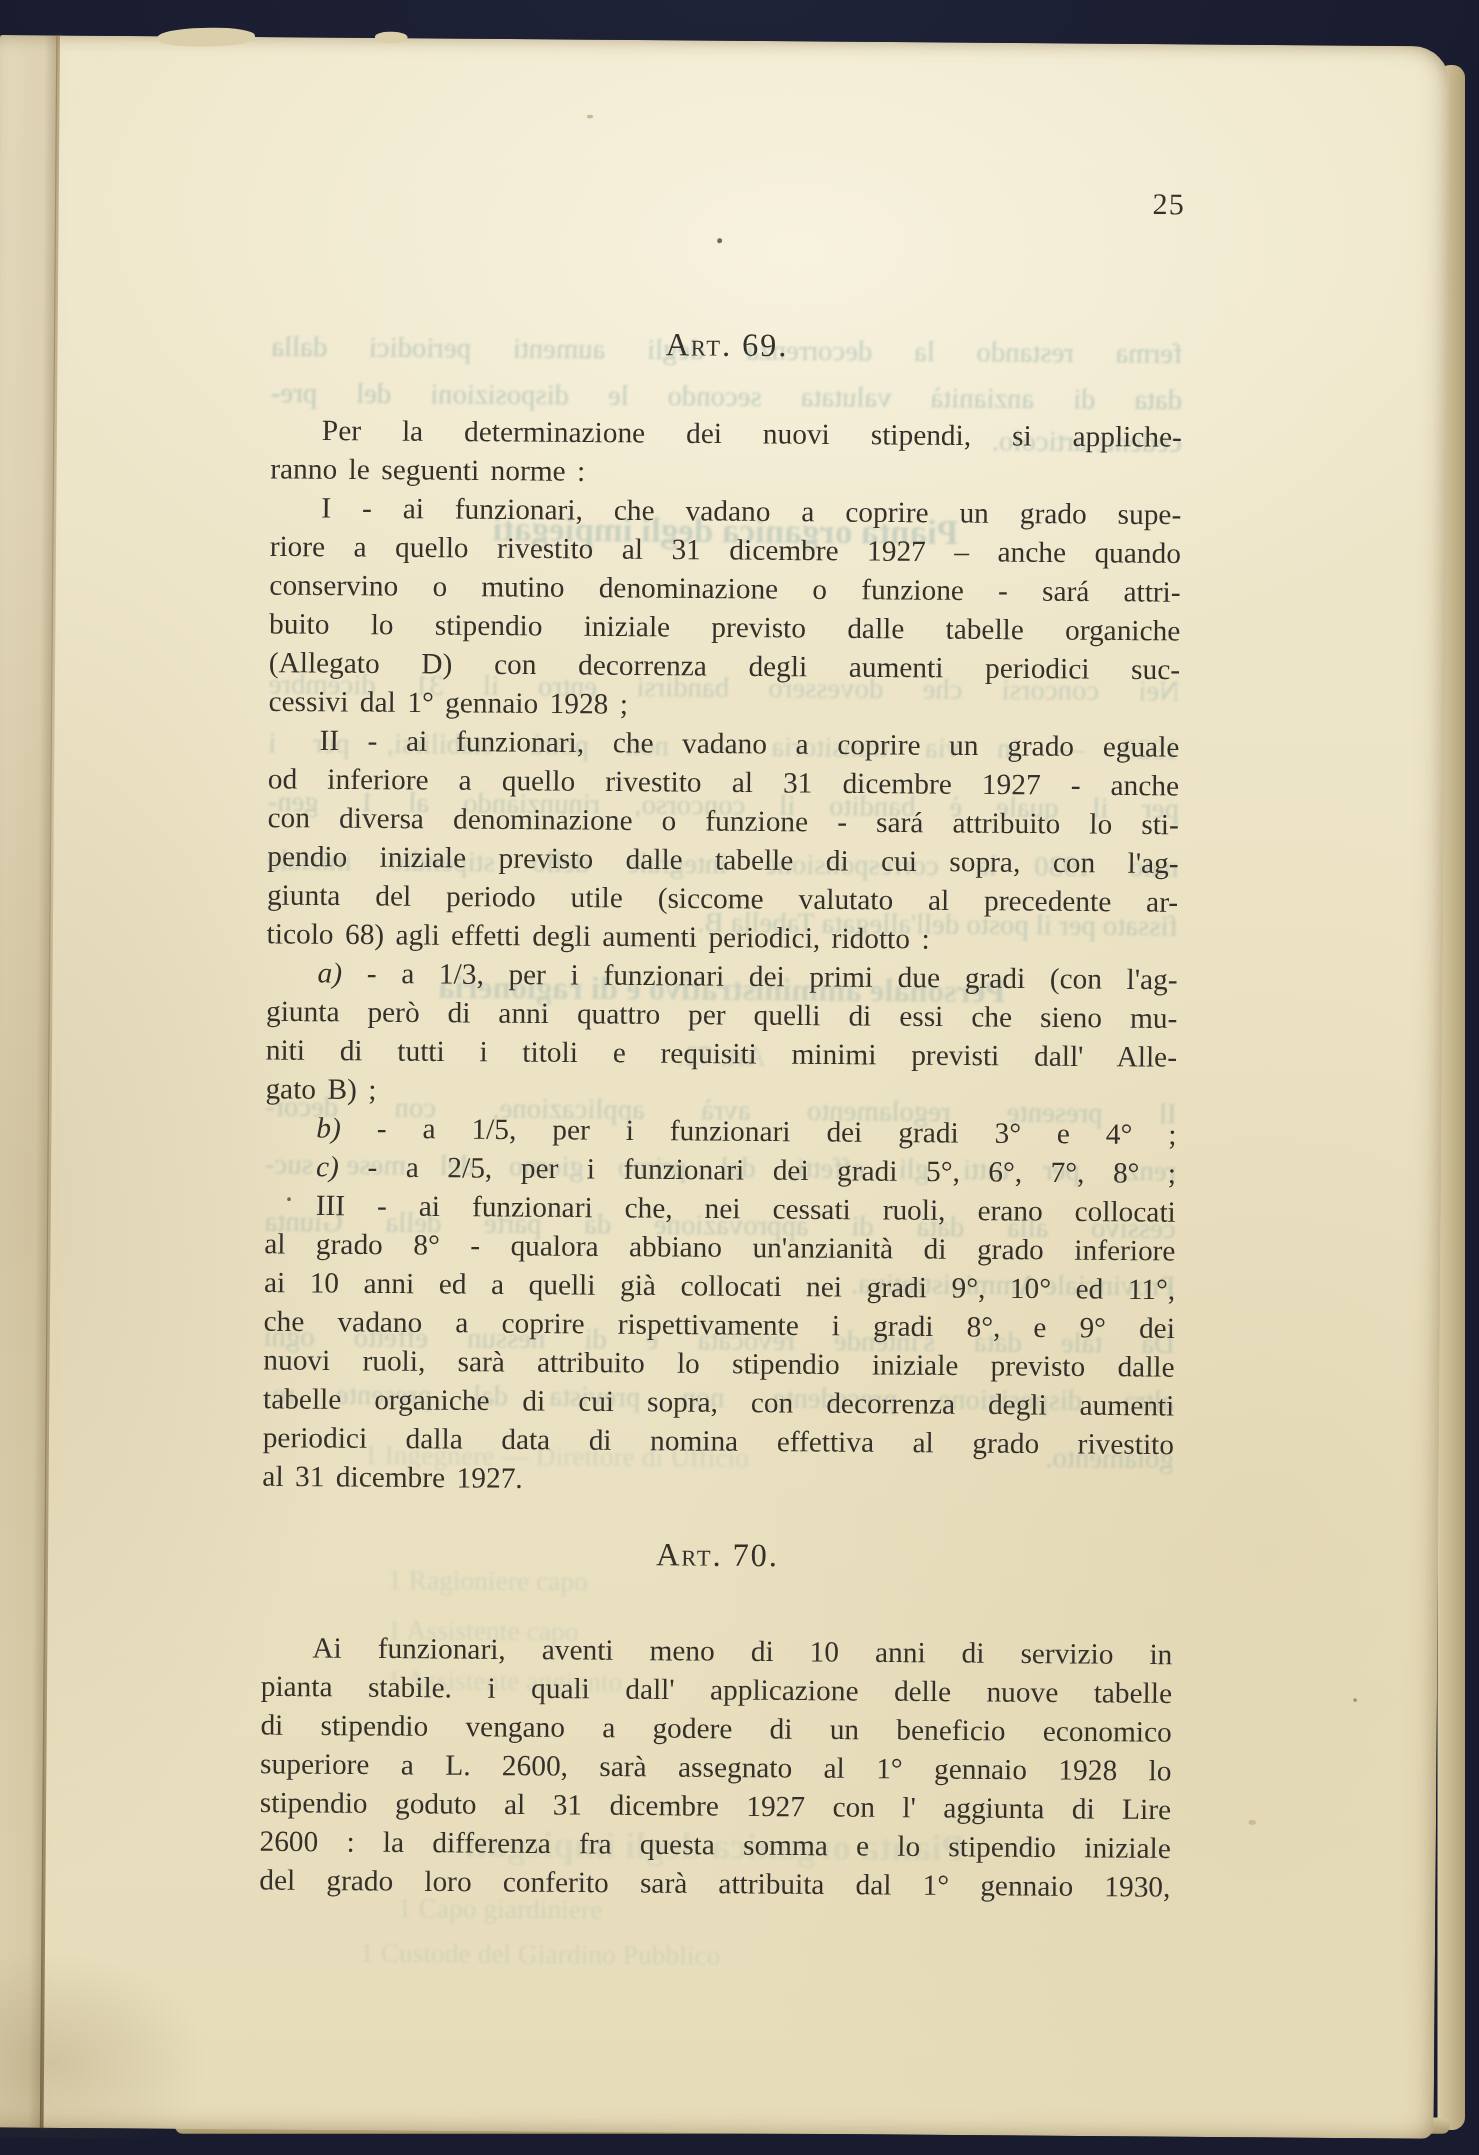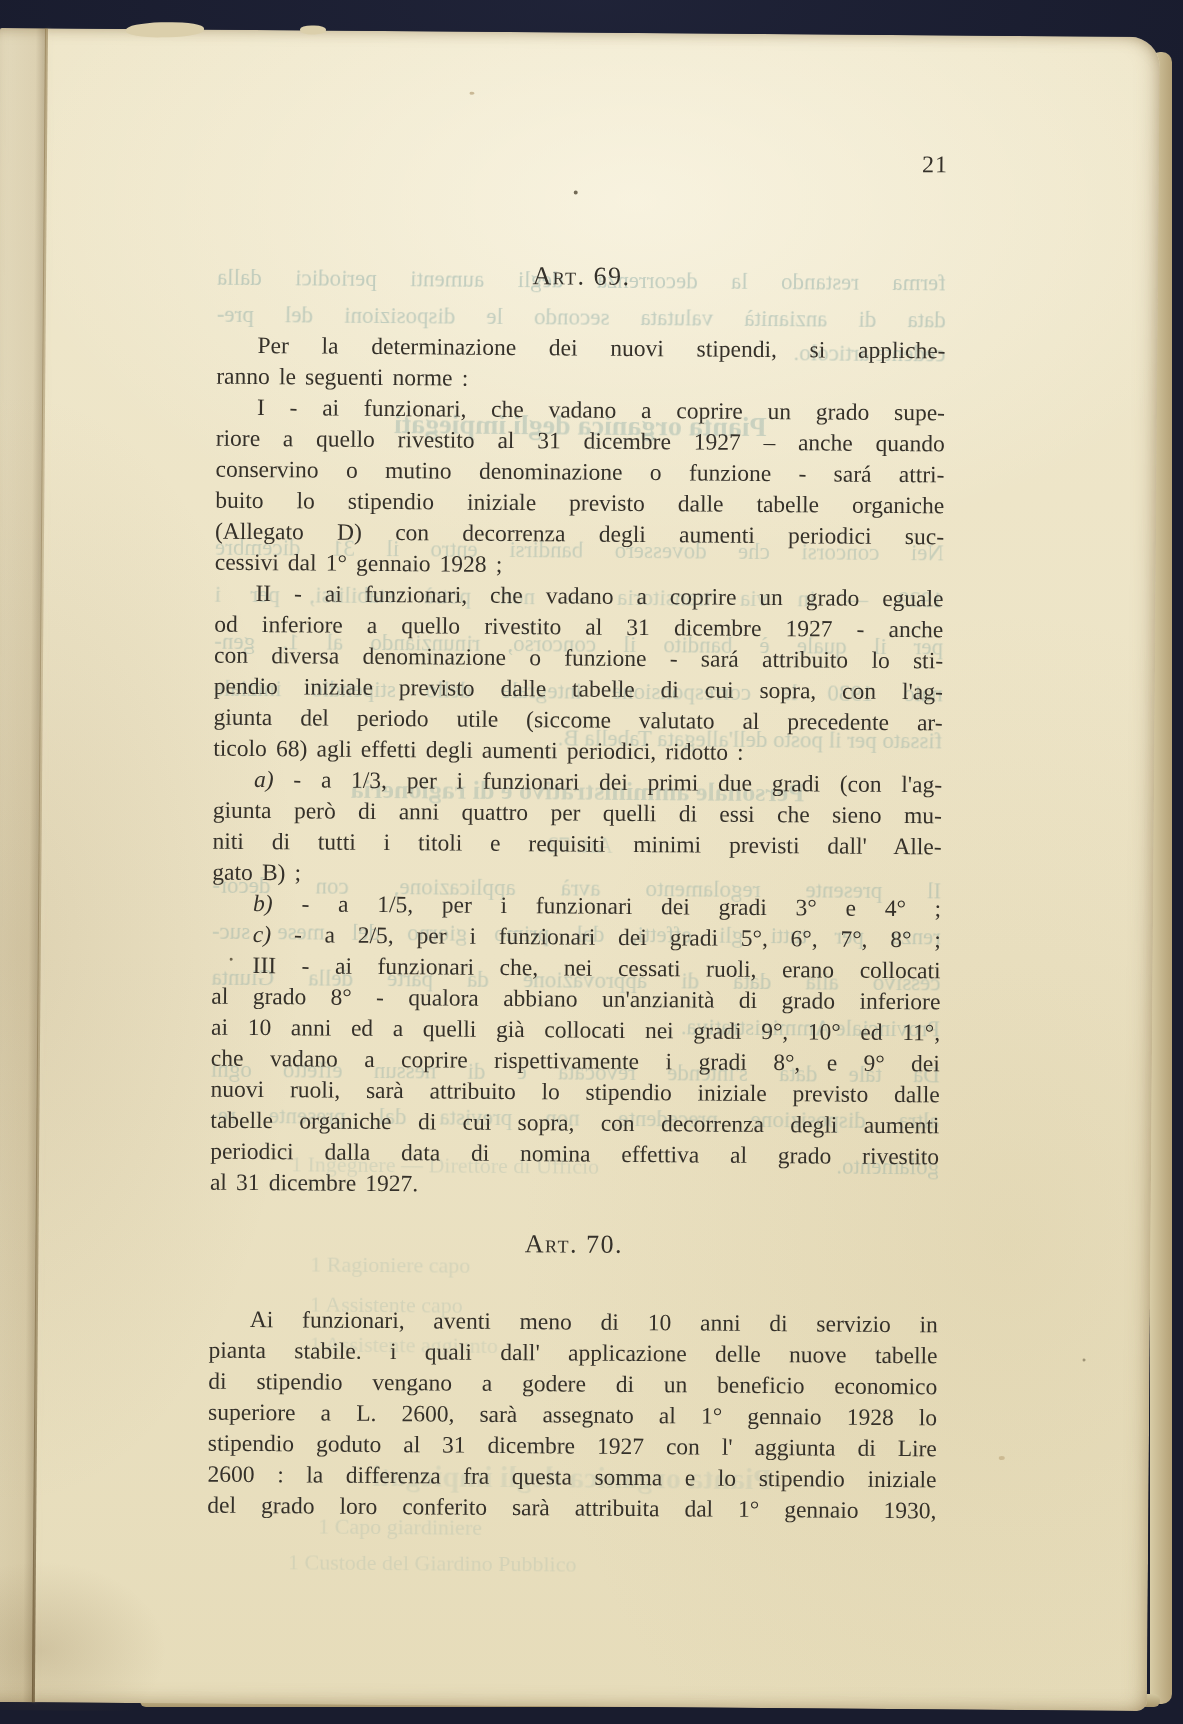--- a/index.html
+++ b/index.html
@@ -103,21 +103,21 @@
         <div class="ghost mirror" style="top: 1119px; left: 219px; width: 729px; font-size: 23px; opacity: 0.34;">golamento.</div>
         <div class="ghost" style="top: 1122px; left: 300px; width: 500px; font-size: 22px; opacity: 0.2;">1   Ingegnere — Direttore di Ufficio</div>
         <div class="ghost" style="top: 1222px; left: 320px; width: 420px; font-size: 22px; opacity: 0.2;">1   Ragioniere capo</div>
         <div class="ghost" style="top: 1262px; left: 320px; width: 420px; font-size: 22px; opacity: 0.2;">1   Assistente capo</div>
         <div class="ghost" style="top: 1302px; left: 320px; width: 500px; font-size: 22px; opacity: 0.18;">1   Assistente aggiunto</div>
         <div class="ghost mirror bold center" style="top: 1428px; left: 219px; width: 729px; font-size: 30px; opacity: 0.14;">Pianta organica degli impiegati</div>
         <div class="ghost" style="top: 1484px; left: 330px; width: 420px; font-size: 22px; opacity: 0.2;">1   Capo giardiniere</div>
         <div class="ghost" style="top: 1520px; left: 300px; width: 520px; font-size: 22px; opacity: 0.18;">1   Custode del Giardino Pubblico</div>
       </div>
 
-    <div class="page-number">21</div>
+    <div class="page-number">25</div>
     <div class="text-column" id="content">
         <div class="block-heading">Art. 69.</div>
         <div class="block-para">
           <div class="line indent">Per la determinazione dei nuovi stipendi, si appliche-</div>
           <div class="line no-just">ranno le seguenti norme :</div>
         </div>
         <div class="block-para">
           <div class="line indent">I - ai funzionari, che vadano a coprire un grado supe-</div>
           <div class="line">riore a quello rivestito al 31 dicembre 1927 – anche quando</div>
           <div class="line">conservino o mutino denominazione o funzione - sará attri-</div>

